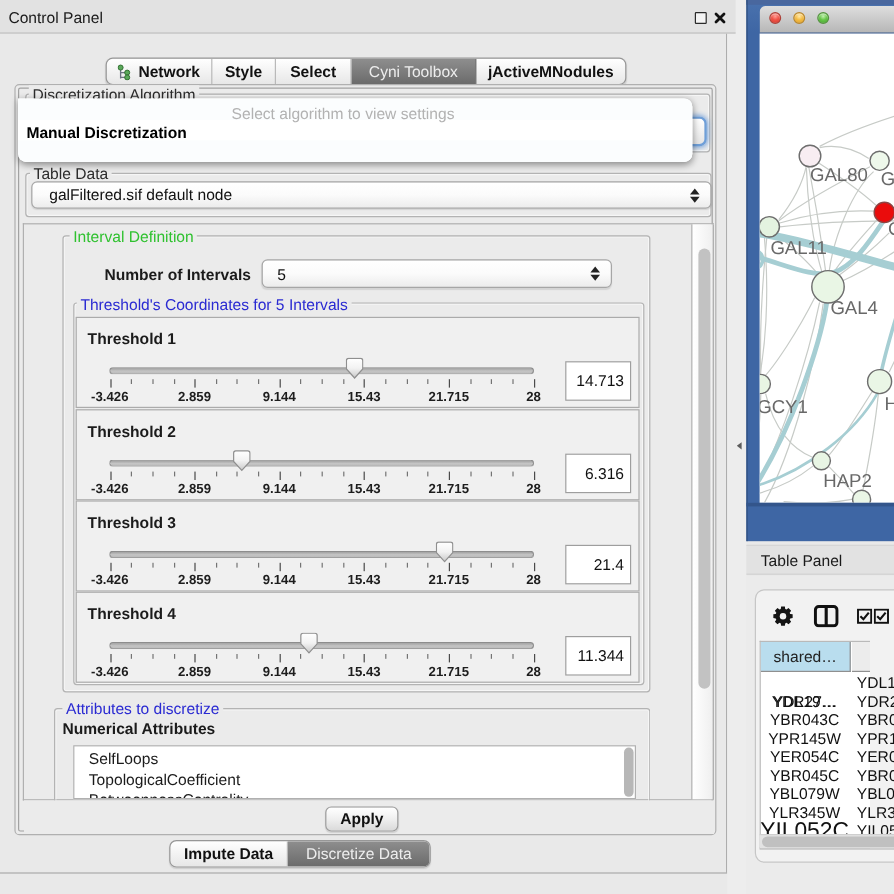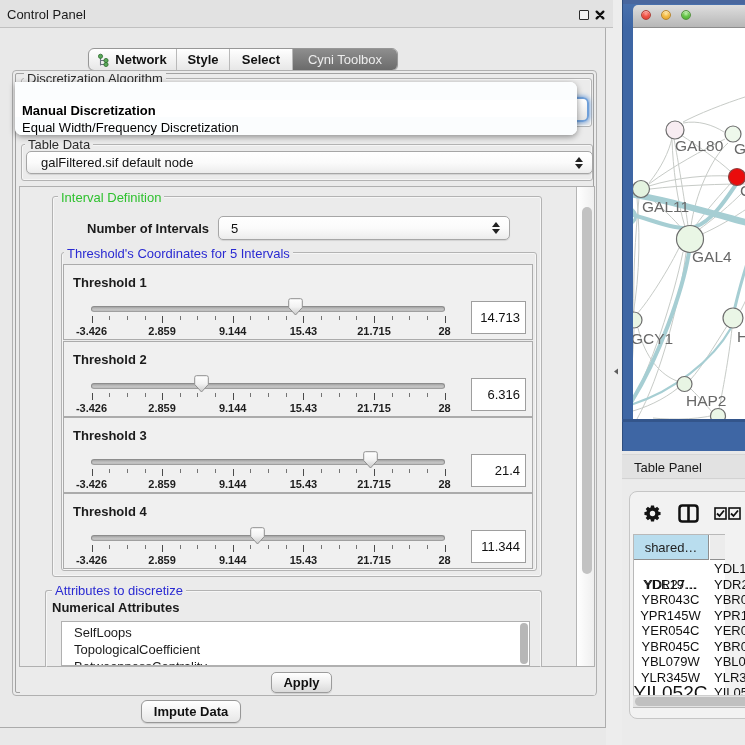--- a/index.html
+++ b/index.html
@@ -45,20 +45,21 @@
 <div class="seg" style="left:88px;top:48px;height:23px;">
   <div class="s" style="width:88px;"><svg width="11" height="14" viewBox="0 0 11 14" style="margin-right:6px;">
         <path d="M2.5 5 V12.5 M2.5 7.5 H7.5 M2.5 11.5 H7.5" stroke="#6b7280" stroke-width="1.1" fill="none"></path>
         <circle cx="2.5" cy="3.3" r="2.1" fill="#5aa85a" stroke="#2f6d2f" stroke-width="0.8"></circle>
         <circle cx="8" cy="7.5" r="2.1" fill="#5aa85a" stroke="#2f6d2f" stroke-width="0.8"></circle>
         <circle cx="8" cy="11.5" r="2.1" fill="#5aa85a" stroke="#2f6d2f" stroke-width="0.8"></circle>
       </svg>Network</div>
   <div class="s" style="width:53px;">Style</div>
   <div class="s" style="width:63px;">Select</div>
   <div class="s sel" style="width:104px;font-weight:normal;">Cyni Toolbox</div>
+  <div class="s" style="width:124px;">jActiveMNodules</div>
 </div>
 
 <div class="abs" style="left:12px;top:70px;width:585px;height:626px;background:#ebebeb;border:1px solid #b0b0b0;border-radius:4px;"></div>
 <div class="abs" style="left:15px;top:73px;width:579px;height:620px;background:#ebebeb;border:1px solid #a2a2a2;border-radius:2px;"></div>
 
 <div class="grp" style="left:21px;top:78px;width:571px;height:49px;"></div>
 <div class="gtitle" style="left:24px;top:71px;color:#2c2c2c;">Discretization Algorithm</div>
 
 <div class="abs" style="left:566px;top:97px;width:23px;height:25px;border:2px solid #6f9fd8;border-radius:6px;background:linear-gradient(#fff,#e4e4e4);box-shadow:0 0 4px 1px rgba(100,150,215,0.85);"></div>
 
@@ -267,20 +268,21 @@
   <div class="t13" style="position:absolute;left:12px;top:20px;">TopologicalCoefficient</div>
   <div class="t13" style="position:absolute;left:12px;top:37px;">BetweennessCentrality</div>
   <div style="position:absolute;right:1px;top:1px;width:8px;height:41px;background:#b7b7b7;border-radius:4px;"></div>
 </div>
 
 <div class="abs" style="left:20px;top:667px;width:575px;height:28px;background:#ebebeb;"></div>
 <div class="abs" style="left:271px;top:672px;width:61px;height:21px;background:linear-gradient(#ffffff,#efefef 50%,#dadada);border:1px solid #9c9c9c;border-radius:5px;box-shadow:0 1px 1px rgba(0,0,0,0.12);display:flex;align-items:center;justify-content:center;font-size:13px;font-weight:600;color:#111;">Apply</div>
 
 <div class="seg" style="left:141px;top:700px;height:23px;">
   <div class="s" style="width:98px;">Impute Data</div>
+  <div class="s sel" style="width:118px;font-weight:normal;">Discretize Data</div>
 </div>
 
 <div class="abs" style="left:606px;top:0;width:16px;height:745px;background:#ededed;"></div>
 <svg class="abs" style="left:613px;top:368px;" width="6" height="7" viewBox="0 0 6 7">
     <path d="M5 0.5 L1 3.5 L5 6.5 Z" fill="#5d5d5d"></path>
   </svg>
 
 <div class="abs" style="left:622px;top:0;width:123px;height:451px;background:linear-gradient(#4a72ae 0%,#3e66a4 6%,#3e66a4 100%);"></div>
 <div class="abs" style="left:622px;top:0;width:123px;height:4px;background:#49679e;"></div>
 <div class="abs" style="left:622px;top:0;width:1px;height:451px;background:#2e4d7d;"></div>
@@ -400,15 +402,15 @@
 <div class="abs" style="left:714px;top:685.0px;width:31px;height:15.5px;font-size:13px;color:#111;display:flex;align-items:center;overflow:hidden;white-space:nowrap;">YIL05</div>
 
 <div class="abs" style="left:633px;top:695px;width:112px;height:12px;background:#e3e3e3;border-top:1px solid #cfcfcf;"></div>
 <div class="abs" style="left:635px;top:697px;width:120px;height:9px;background:#c0c0c0;border-radius:4.5px;"></div>
 <div class="abs" style="left:633px;top:707px;width:112px;height:1px;background:#b9b9b9;"></div>
 
 <div class="abs" style="left:15px;top:82px;width:562px;height:53px;background:rgba(255,255,255,0.96);border-radius:0 7px 7px 7px;box-shadow:0 2px 6px rgba(0,0,0,0.4);overflow:hidden;">
   <div style="position:absolute;left:0;top:0;width:100%;height:18px;background:#fbfdfe;"></div>
   <div style="position:absolute;left:0;top:18px;width:100%;height:17px;background:#ffffff;"></div>
   <div style="position:absolute;left:0;top:35px;width:100%;height:18px;background:#fbfdfe;"></div>
+  <div style="position:absolute;left:178px;top:5px;font-size:13px;color:#b2b2b2;">Select algorithm to view settings</div>
   <div style="position:absolute;left:7px;top:21px;font-size:13px;font-weight:bold;color:#000;">Manual Discretization</div>
-  <div style="position:absolute;left:7px;top:38px;font-size:13px;color:#000;">Equal Width/Frequency Discretization</div>
 </div>
 
 </body></html>

